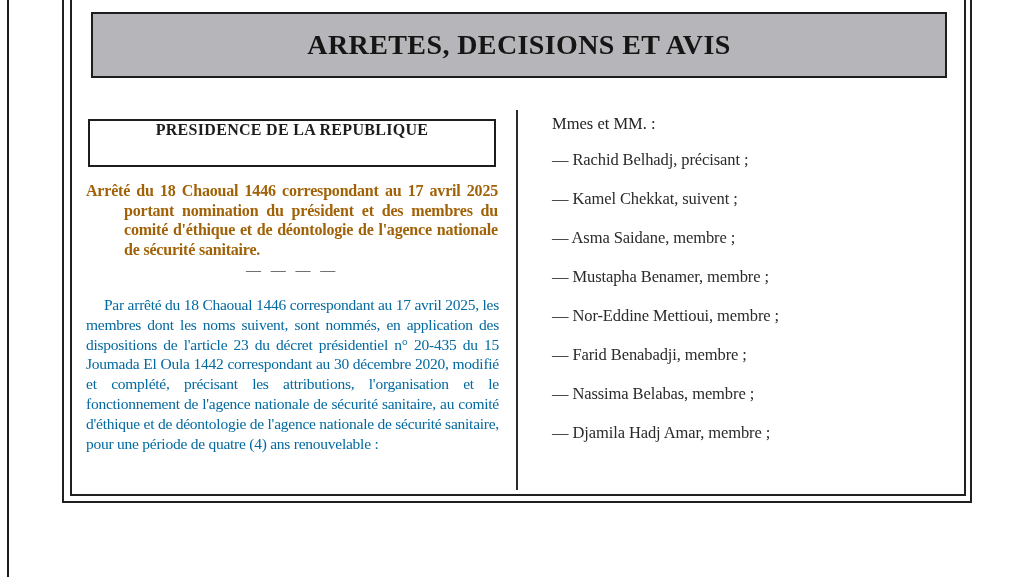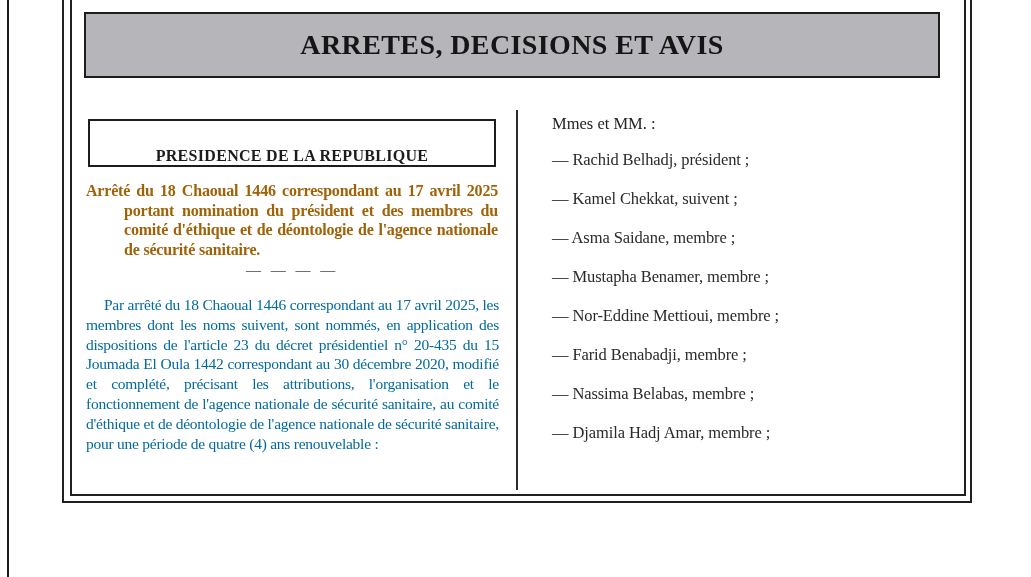--- a/index.html
+++ b/index.html
@@ -23,21 +23,21 @@
   .fl { position: absolute; background: #202020; }
   .fl-left-outer  { left: 62px;  top: 0;     width: 2px;   height: 503px; }
   .fl-left-inner  { left: 70px;  top: 0;     width: 2px;   height: 496px; }
   .fl-right-inner { left: 964px; top: 0;     width: 2px;   height: 496px; }
   .fl-right-outer { left: 970px; top: 0;     width: 2px;   height: 503px; }
   .fl-bot-inner   { left: 70px;  top: 494px; width: 896px; height: 2px; }
   .fl-bot-outer   { left: 62px;  top: 501px; width: 910px; height: 2px; }
 
   .banner {
     position: absolute;
-    left: 84px; top: 12px;
+    left: 91px; top: 12px;
     width: 852px; height: 62px;
     background: #b6b6ba;
     border: 2px solid #1d1d1d;
     display: flex; align-items: center; justify-content: center;
   }
   .banner-title {
     font-weight: bold;
     font-size: 28px;
     letter-spacing: 0.4px;
     color: #151515;
@@ -48,21 +48,21 @@
     left: 516px; top: 110px;
     width: 2px; height: 380px;
     background: #2c2c2c;
   }
 
   .presidence-box {
     position: absolute;
     left: 88px; top: 119px;
     width: 404px; height: 44px;
     border: 2px solid #1d1d1d;
-    display: flex; align-items: flex-end; justify-content: center;
+    display: flex; align-items: flex-start; justify-content: center;
   }
   .presidence-title {
     font-weight: bold;
     font-size: 16px;
     letter-spacing: 0.3px;
     color: #1c1c1c;
   }
 
   .article-title {
     position: absolute;
@@ -146,21 +146,21 @@
 
   <div class="article-title">Arrêté du 18 Chaoual 1446 correspondant au 17 avril 2025 portant nomination du président et des membres du comité d'éthique et de déontologie de l'agence nationale de sécurité sanitaire.</div>
 
   <div class="dash-sep">— — — —</div>
 
   <div class="article-body">Par arrêté du 18 Chaoual 1446 correspondant au 17 avril 2025, les membres dont les noms suivent, sont nommés, en application des dispositions de l'article 23 du décret présidentiel n° 20-435 du 15 Joumada El Oula 1442 correspondant au 30 décembre 2020, modifié et complété, précisant les attributions, l'organisation et le fonctionnement de l'agence nationale de sécurité sanitaire, au comité d'éthique et de déontologie de l'agence nationale de sécurité sanitaire, pour une période de quatre (4) ans renouvelable :</div>
 
   <div class="members-intro">Mmes et MM. :</div>
 
   <div class="members-list">
-    <div class="member">— Rachid Belhadj, président ;</div>
+    <div class="member">— Rachid Belhadj, précisant ;</div>
     <div class="member">— Kamel Chekkat, suivent ;</div>
     <div class="member">— Asma Saidane, membre ;</div>
     <div class="member">— Mustapha Benamer, membre ;</div>
     <div class="member">— Nor-Eddine Mettioui, membre ;</div>
     <div class="member">— Farid Benabadji, membre ;</div>
     <div class="member">— Nassima Belabas, membre ;</div>
     <div class="member">— Djamila Hadj Amar, membre ;</div>
   </div>
 
 </div>

